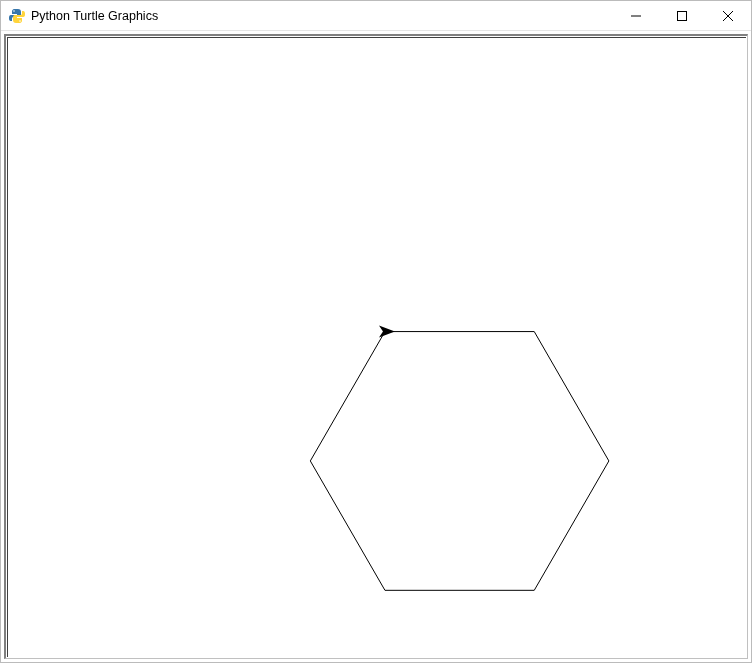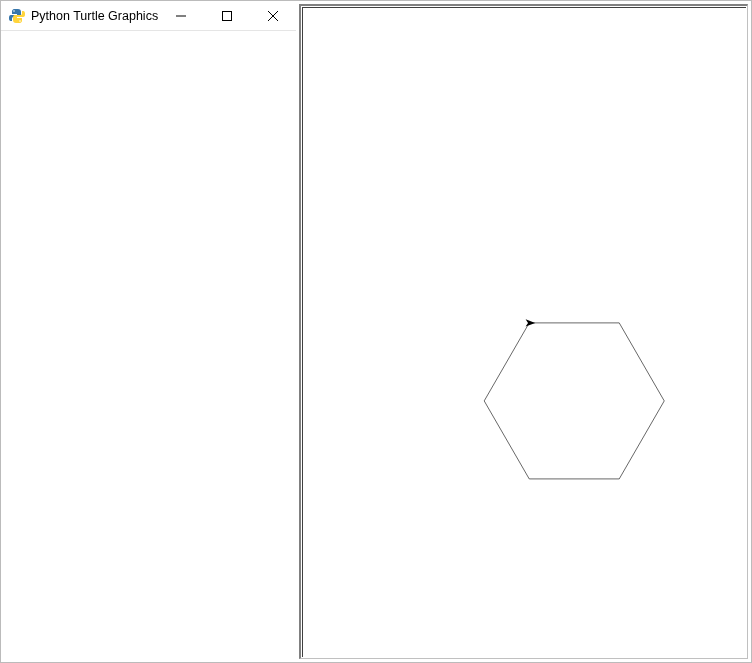--- a/index.html
+++ b/index.html
@@ -13,21 +13,21 @@
       width: 752px;
       height: 663px;
       overflow: hidden;
     }
     .window {
       width: 752px;
       height: 663px;
       background: #ffffff;
       border: 1px solid #bbbbbb;
       display: flex;
-      flex-direction: row;
+      flex-direction: column;
     }
     .titlebar {
       height: 30px;
       background: #ffffff;
       display: flex;
       align-items: center;
       padding-left: 8px;
       border-bottom: 1px solid #e5e5e5;
     }
     .titlebar-icon {

